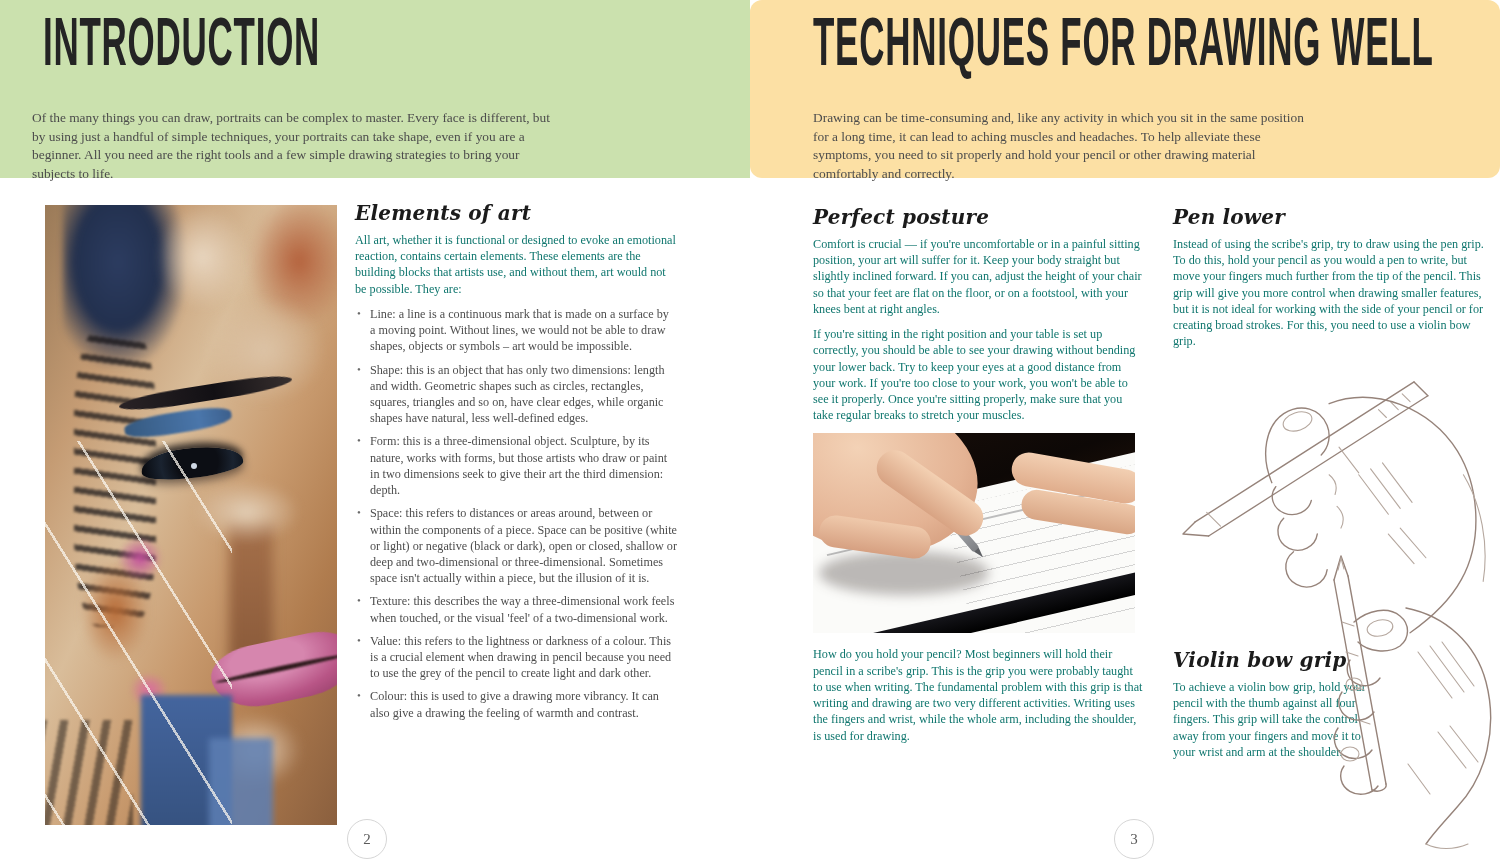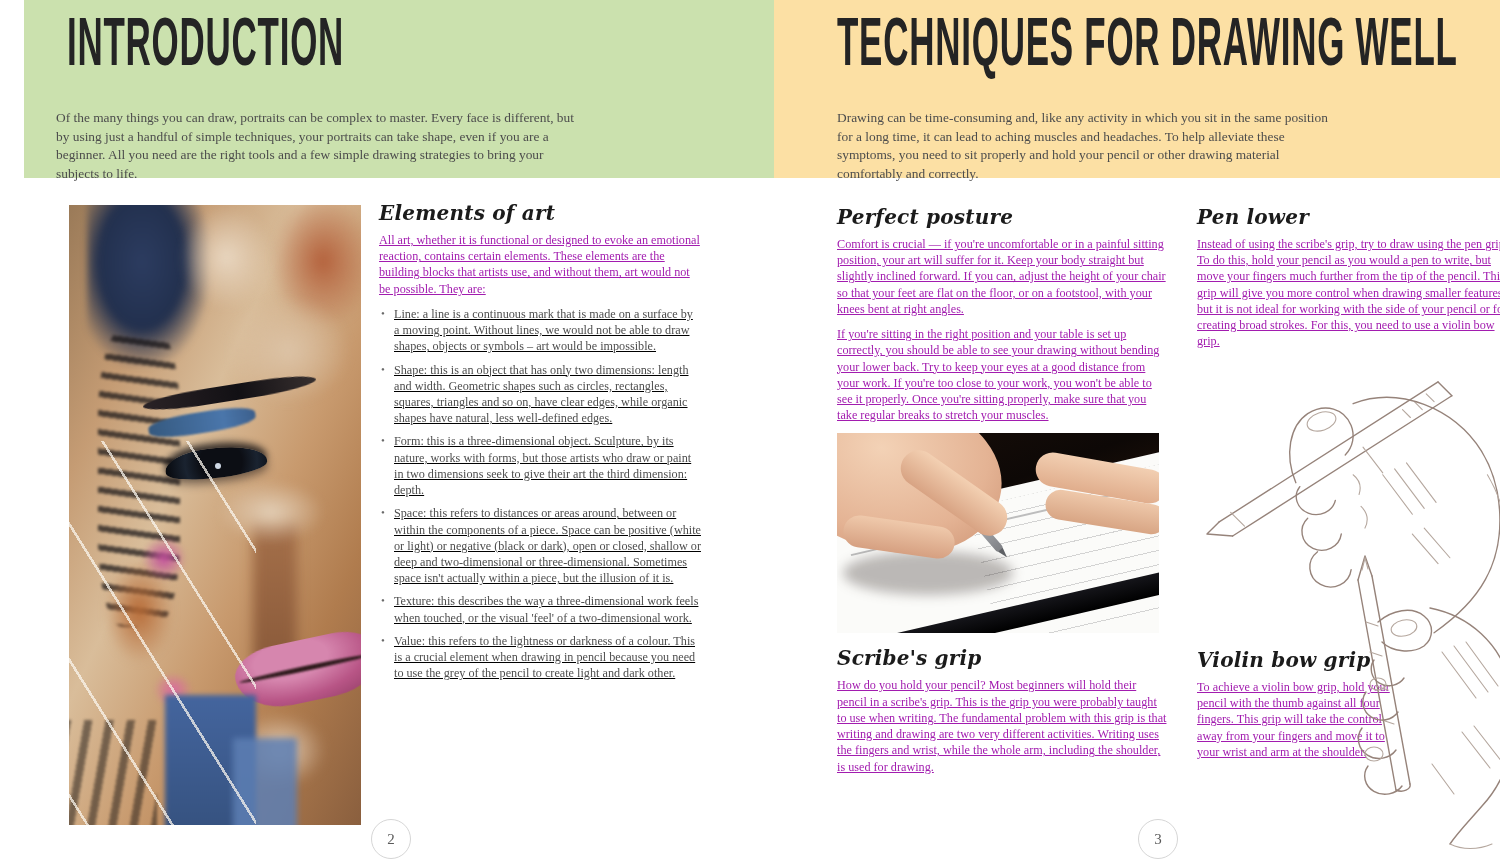--- a/index.html
+++ b/index.html
@@ -1,36 +1,36 @@
 <!DOCTYPE html>
 <html><head>
 <meta charset="utf-8">
 <style>
   html,body{margin:0;padding:0;background:#ffffff;}
   .spread{position:relative;width:1500px;height:868px;background:#ffffff;overflow:hidden;
           font-family:"Liberation Serif",serif;}
-  .page{position:absolute;top:0;width:750px;height:868px;overflow:hidden;margin-left:24px;}
+  .page{position:absolute;top:0;width:750px;height:868px;overflow:hidden;}
   .page-left{left:0;}
   .page-right{left:750px;}
 
   
   .band{position:absolute;top:0;left:0;width:750px;height:178px;}
   .band-green{background:#cbe1ae;}
-  .band-peach{background:#fce0a4;}
+  .band-peach{background:#fce0a4;border-radius:12px;}
   .band-title-wrap{position:absolute;top:24px;height:68px;overflow:visible;white-space:nowrap;}
   .band-title{font-family:"Liberation Sans",sans-serif;font-weight:700;font-size:46px;
               color:#242424;letter-spacing:1px;transform:scale(.76,1.5);transform-origin:0 100%;
               display:inline-block;line-height:68px;}
   .band-intro{position:absolute;top:96px;font-size:13.4px;line-height:1.38;color:#4c4c4c;}
 
   
   h2.sec{font-family:"DejaVu Serif",serif;font-style:italic;font-weight:700;
          font-size:20px;color:#1b1b1b;margin:0 0 7px 0;letter-spacing:.2px;}
-  .col p{margin:0 0 9px 0;font-size:12.2px;line-height:1.33;color:#a21caf;text-decoration:underline;}
-  ul.elements{list-style:none;margin:2px 0 0 0;padding:0;text-decoration:underline;}
+  .col p{margin:0 0 9px 0;font-size:12.2px;line-height:1.33;color:#0f766e;}
+  ul.elements{list-style:none;margin:2px 0 0 0;padding:0;}
   ul.elements li{position:relative;padding-left:15px;margin-bottom:7px;
                  font-size:12.2px;line-height:1.33;color:#4d4d4d;}
   ul.elements li::before{content:"•";position:absolute;left:2px;top:0;color:#6a6a6a;font-size:11px;}
 
   
   .painting{position:absolute;left:45px;top:205px;width:292px;height:620px;overflow:hidden;
     background:linear-gradient(115deg,#9a7a58 0%,#c59c74 22%,#d9bd9a 40%,#c89a6e 60%,#b07c4e 78%,#8a5f3e 100%);}
   .painting .ly{position:absolute;}
   .pt-blue-tl{left:6%;top:-2%;width:42%;height:28%;filter:blur(3px);
     background:radial-gradient(ellipse at 45% 40%,#2c3c60 0%,#22304e 45%,rgba(34,48,78,0) 75%);}
@@ -170,20 +170,21 @@
     <div class="col col-left-text">
       <h2 class="sec">Elements of art</h2>
       <p>All art, whether it is functional or designed to evoke an emotional reaction, contains certain elements. These elements are the building blocks that artists use, and without them, art would not be possible. They are:</p>
       <ul class="elements">
         <li>Line: a line is a continuous mark that is made on a surface by a moving point. Without lines, we would not be able to draw shapes, objects or symbols – art would be impossible.</li>
         <li>Shape: this is an object that has only two dimensions: length and width. Geometric shapes such as circles, rectangles, squares, triangles and so on, have clear edges, while organic shapes have natural, less well-defined edges.</li>
         <li>Form: this is a three-dimensional object. Sculpture, by its nature, works with forms, but those artists who draw or paint in two dimensions seek to give their art the third dimension: depth.</li>
         <li>Space: this refers to distances or areas around, between or within the components of a piece. Space can be positive (white or light) or negative (black or dark), open or closed, shallow or deep and two-dimensional or three-dimensional. Sometimes space isn't actually within a piece, but the illusion of it is.</li>
         <li>Texture: this describes the way a three-dimensional work feels when touched, or the visual 'feel' of a two-dimensional work.</li>
         <li>Value: this refers to the lightness or darkness of a colour. This is a crucial element when drawing in pencil because you need to use the grey of the pencil to create light and dark other.</li>
+        <li>Colour: this is used to give a drawing more vibrancy.  It can also give a drawing the feeling of warmth and contrast.</li>
       </ul>
     </div>
 
     <div class="pagenum pagenum-left">2</div>
   </div>
 
   <div class="page page-right">
     <div class="band band-peach">
       <div class="band-title-wrap title-right">
         <span class="band-title">TECHNIQUES FOR DRAWING WELL</span>
@@ -204,21 +205,20 @@
         <div class="el ph-board"></div>
         <div class="el ph-hand-shadow"></div>
         <div class="el ph-rf1"></div>
         <div class="el ph-rf2"></div>
         <div class="el ph-pen"></div>
         <div class="el ph-palm"></div>
         <div class="el ph-index"></div>
         <div class="el ph-thumb"></div>
       </div>
 
-      <h2 class="sec">Scribe's grip</h2>
       <p>How do you hold your pencil? Most beginners will hold their pencil in a scribe's grip. This is the grip you were probably taught to use when writing. The fundamental problem with this grip is that writing and drawing are two very different activities. Writing uses the fingers and wrist, while the whole arm, including the shoulder, is used for drawing.</p>
     </div>
 
     <div class="col col-r2">
       <h2 class="sec">Pen lower</h2>
       <p class="pen-para">Instead of using the scribe's grip, try to draw using the pen grip. To do this, hold your pencil as you would a pen to write, but move your fingers much further from the tip of the pencil. This grip will give you more control when drawing smaller features, but it is not ideal for working with the side of your pencil or for creating broad strokes. For this, you need to use a violin bow grip.</p>
 
       <svg class="sketch sketch-pen" viewBox="0 0 320 285">
         <path class="sk" d="M14,168 L236,26"></path>
         <path class="sk" d="M28,182 L250,40"></path>

